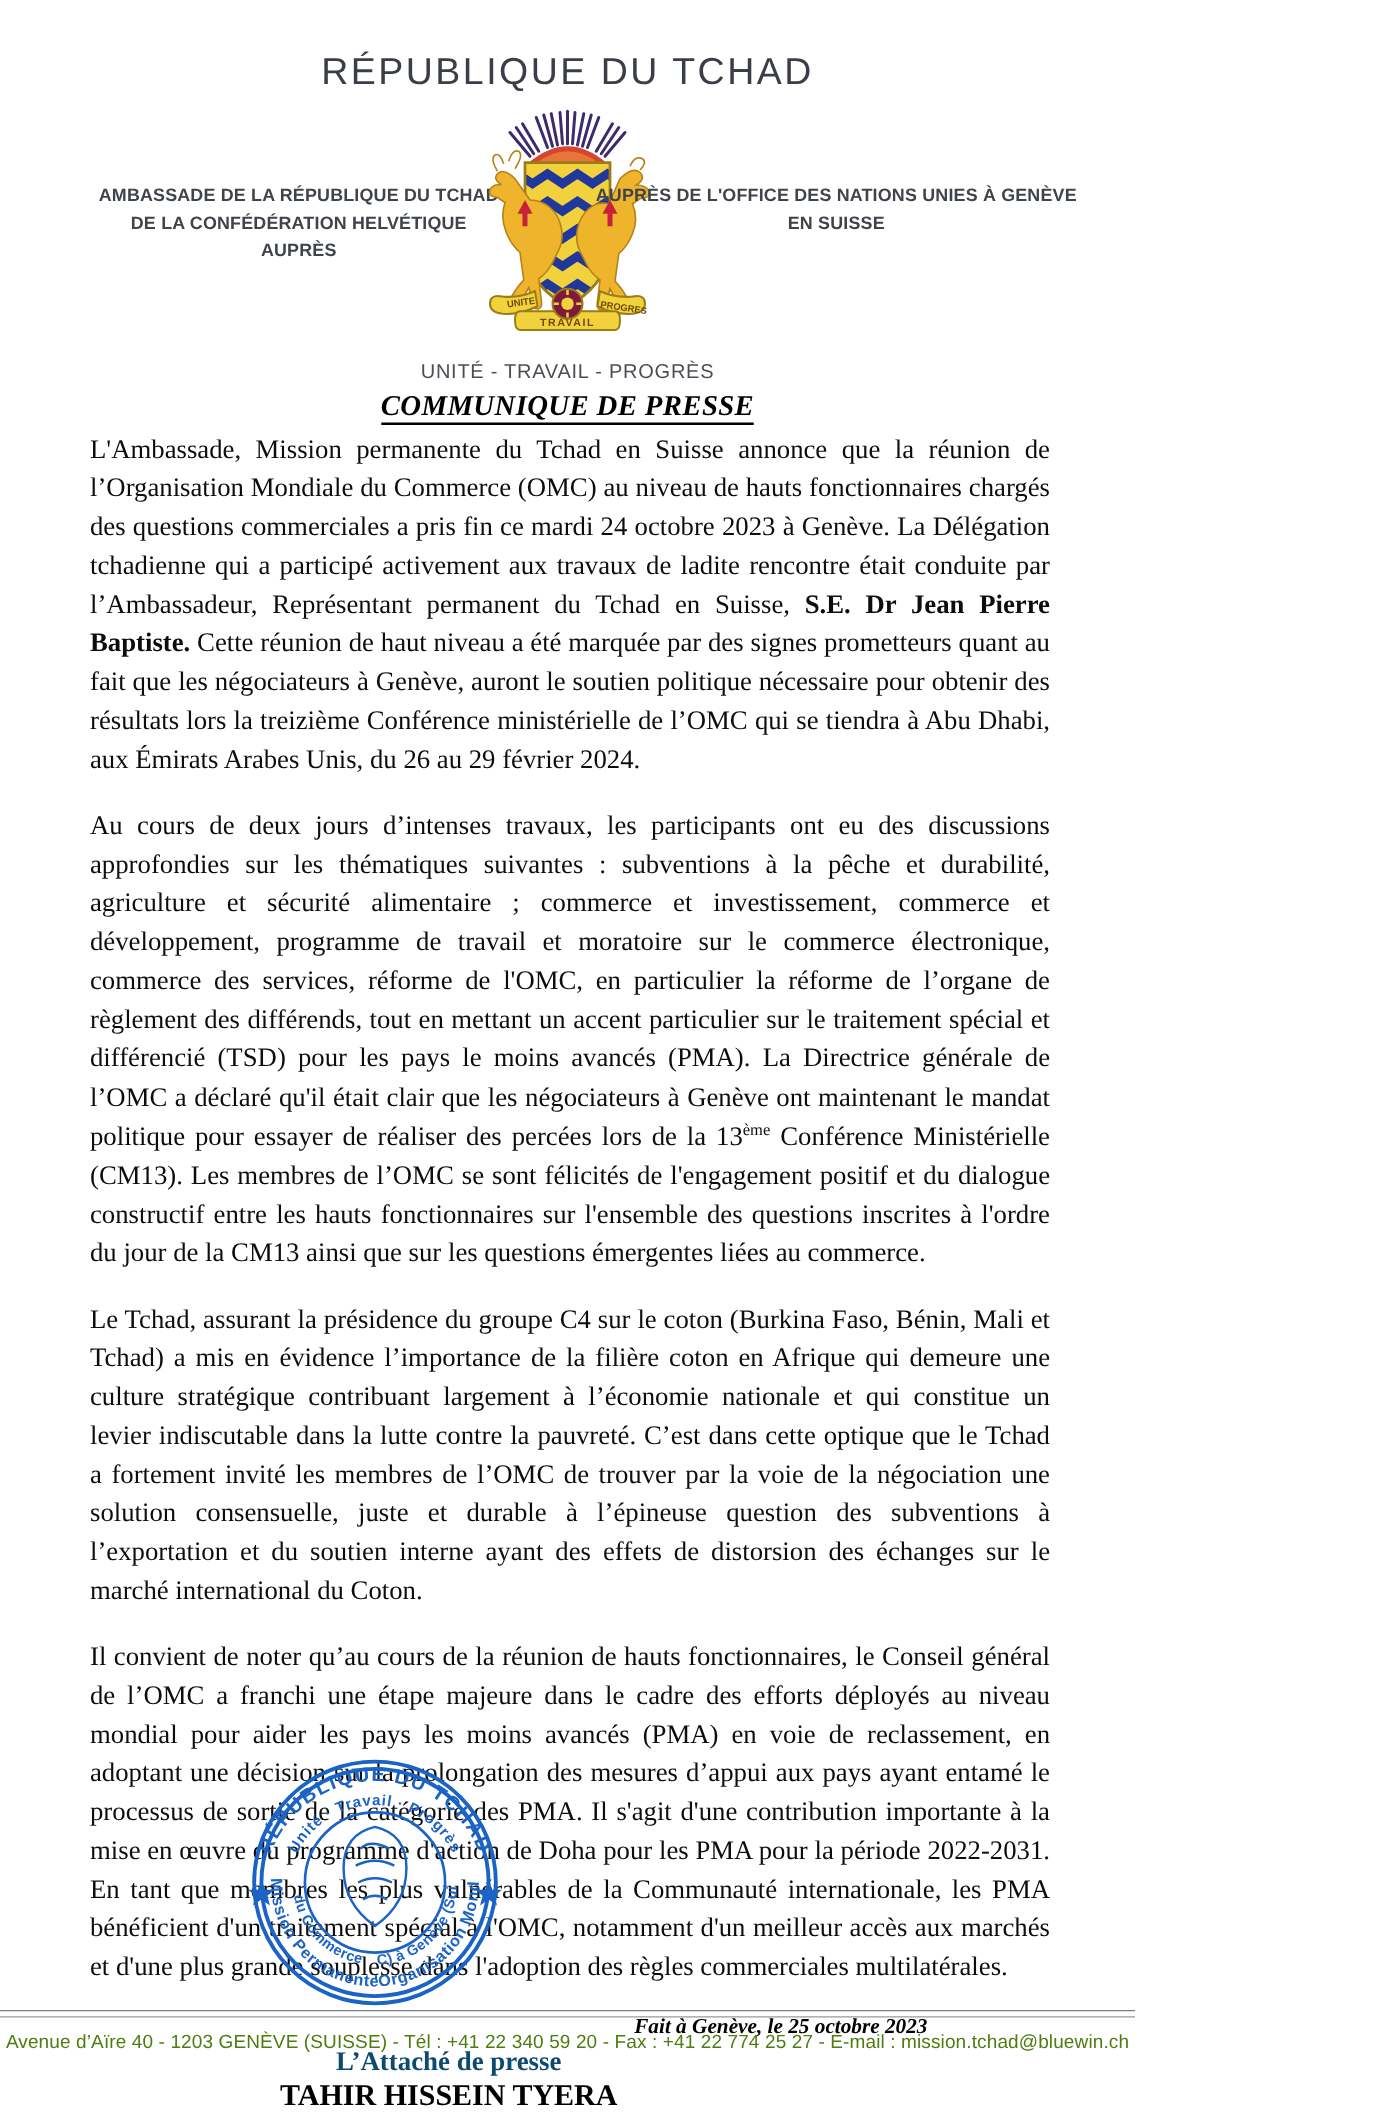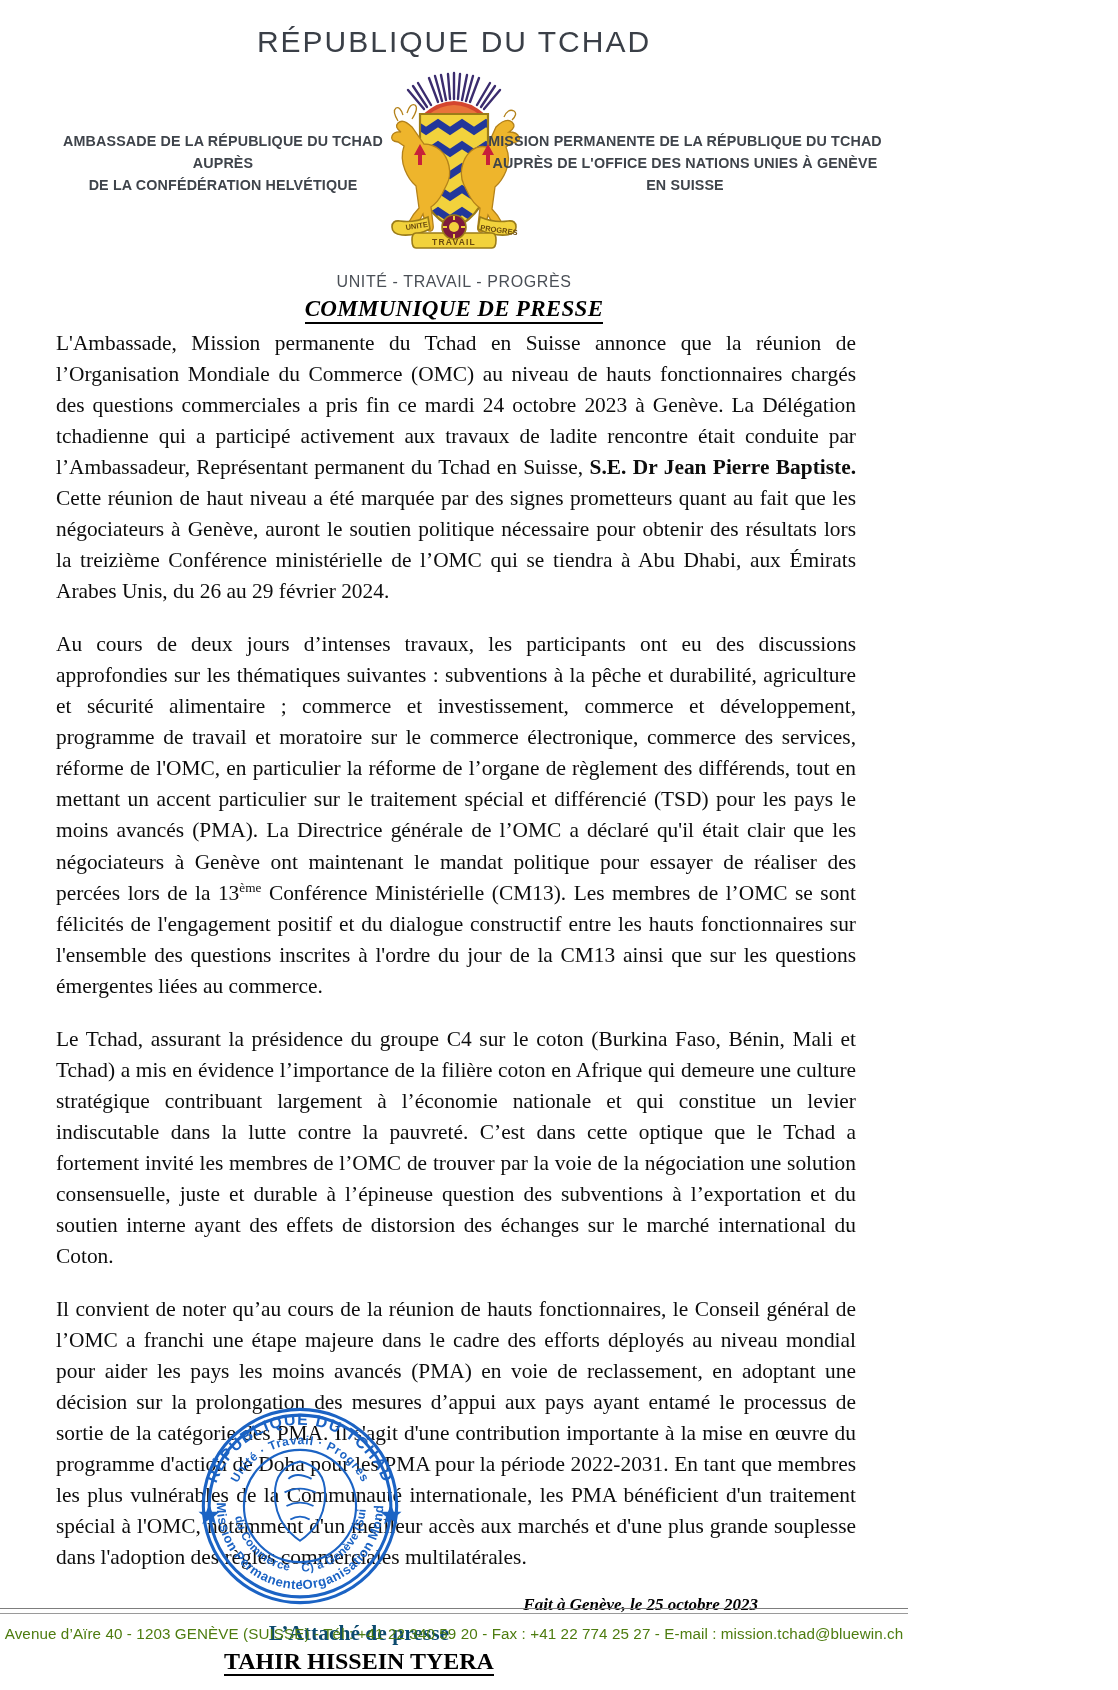--- a/index.html
+++ b/index.html
@@ -8,21 +8,21 @@
     width: 1118px;
     height: 1690px;
     background: #ffffff;
     font-family: "Liberation Serif", serif;
     color: #1a1a1a;
     position: relative;
     overflow: hidden;
   }
 
   
-  .page { position: relative; width: 908px; height: 1690px; padding: 0; }
+  .page { position: relative; width: 908px; height: 1690px; padding: 16px; }
 
   .doc-title {
     text-align: center;
     font-family: "Liberation Sans", sans-serif;
     font-size: 30px;
     font-weight: 400;
     letter-spacing: 2.0px;
     color: #3a3f47;
     padding-top: 27px;
     line-height: 1;
@@ -163,22 +163,22 @@
 <body>
 
 <div class="page">
 
   <div class="doc-title">RÉPUBLIQUE DU TCHAD</div>
 
   <div class="letterhead">
 
     <div class="lh-left">
       <div>AMBASSADE DE LA RÉPUBLIQUE DU TCHAD</div>
+      <div>DE LA CONFÉDÉRATION HELVÉTIQUE</div>
       <div>AUPRÈS</div>
-      <div>DE LA CONFÉDÉRATION HELVÉTIQUE</div>
     </div>
 
     <div class="arms-wrap">
       <svg viewBox="0 0 200 195" xmlns="http://www.w3.org/2000/svg">
 
         <g stroke="#3B2C6E" stroke-width="2.4" stroke-linecap="round">
           <line x1="100" y1="30" x2="100" y2="4"></line>
           <line x1="92" y1="31" x2="87" y2="6"></line>
           <line x1="84" y1="33" x2="75" y2="9"></line>
           <line x1="77" y1="36" x2="64" y2="14"></line>
@@ -243,21 +243,20 @@
           </g>
         </g>
 
         <text x="52" y="161" font-family="Liberation Sans, sans-serif" font-size="7.5" fill="#6B4B0F" transform="rotate(-8 52 161)">UNITE</text>
         <text x="126" y="161" font-family="Liberation Sans, sans-serif" font-size="7.5" fill="#6B4B0F" transform="rotate(8 126 161)">PROGRES</text>
         <text x="78" y="176" font-family="Liberation Sans, sans-serif" font-size="8.5" fill="#6B4B0F" letter-spacing="1.2">TRAVAIL</text>
       </svg>
     </div>
 
     <div class="lh-right">
-      <div>MISSION PERMANENTE DE LA RÉPUBLIQUE DU TCHAD</div>
       <div>AUPRÈS DE L'OFFICE DES NATIONS UNIES À GENÈVE</div>
       <div>EN SUISSE</div>
     </div>
   </div>
 
   <div class="motto">UNITÉ - TRAVAIL - PROGRÈS</div>
 
   <div class="press-heading"><span>COMMUNIQUE DE PRESSE</span></div>
 
   <div class="body-text">

